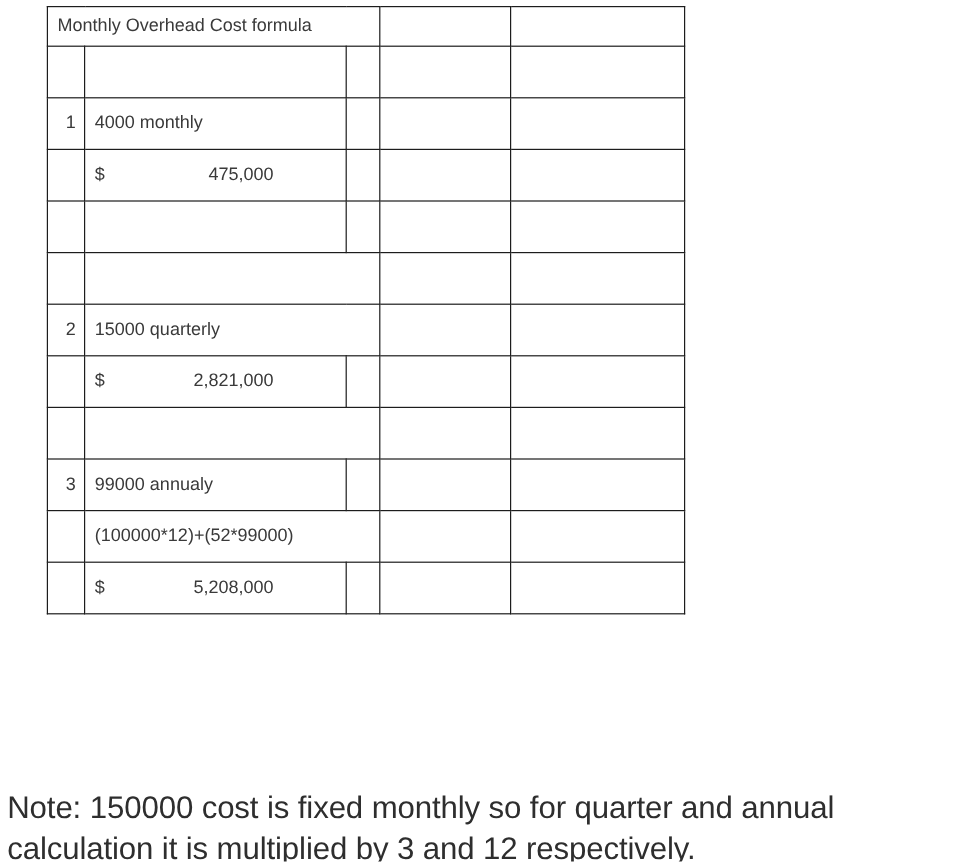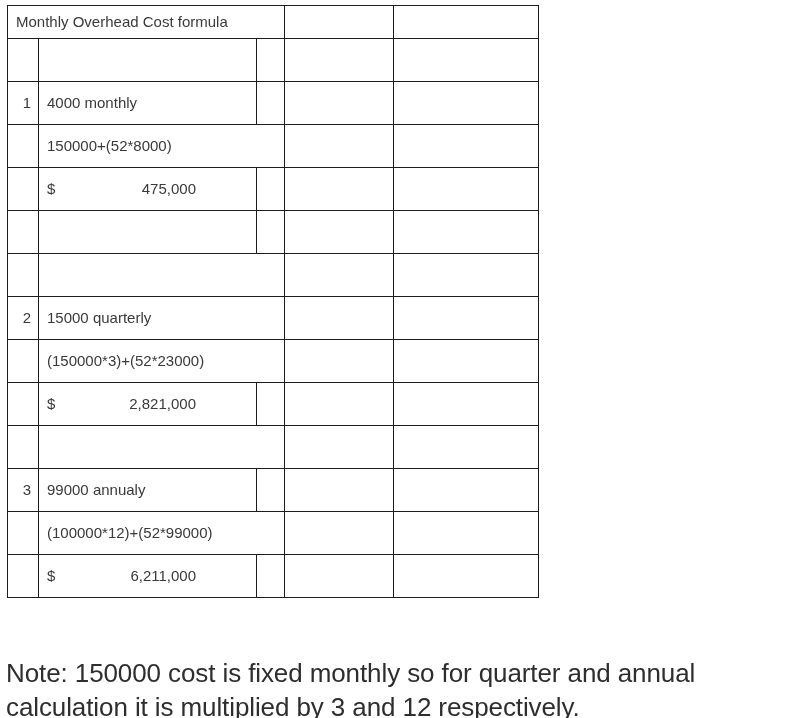--- a/index.html
+++ b/index.html
@@ -22,20 +22,21 @@
     position: absolute;
     left: 7px;
     top: 5px;
     width: 531px;
   }
 
   table.grid {
     border-collapse: collapse;
     table-layout: fixed;
     width: 531px;
+    margin-left: 32px;
   }
 
   table.grid td {
     border: 1.6px solid #1c1c1c;
     font-size: 15px;
     line-height: 1.25;
     color: #3a3a3a;
     padding: 0 0 0 8px;
     vertical-align: middle;
     height: 43px;
@@ -120,26 +121,20 @@
       </tr>
 
       <tr>
         <td class="idx">1</td>
         <td>4000 monthly</td>
         <td class="blank"></td>
         <td class="blank"></td>
         <td class="blank"></td>
       </tr>
 
-      <tr>
-        <td class="blank idx"></td>
-        <td colspan="2">150000+(52*8000)</td>
-        <td class="blank"></td>
-        <td class="blank"></td>
-      </tr>
 
       <tr>
         <td class="blank idx"></td>
         <td>
           <span class="money">
             <span class="cur">$</span>
             <span>475,000</span>
           </span>
         </td>
         <td class="blank"></td>
@@ -162,26 +157,20 @@
         <td class="blank"></td>
       </tr>
 
       <tr>
         <td class="idx">2</td>
         <td colspan="2">15000 quarterly</td>
         <td class="blank"></td>
         <td class="blank"></td>
       </tr>
 
-      <tr>
-        <td class="blank idx"></td>
-        <td colspan="2">(150000*3)+(52*23000)</td>
-        <td class="blank"></td>
-        <td class="blank"></td>
-      </tr>
 
       <tr>
         <td class="blank idx"></td>
         <td>
           <span class="money">
             <span class="cur">$</span>
             <span>2,821,000</span>
           </span>
         </td>
         <td class="blank"></td>
@@ -209,21 +198,21 @@
         <td colspan="2">(100000*12)+(52*99000)</td>
         <td class="blank"></td>
         <td class="blank"></td>
       </tr>
 
       <tr>
         <td class="blank idx"></td>
         <td>
           <span class="money">
             <span class="cur">$</span>
-            <span>6,211,000</span>
+            <span>5,208,000</span>
           </span>
         </td>
         <td class="blank"></td>
         <td class="blank"></td>
         <td class="blank"></td>
       </tr>
 
     </tbody>
   </table>
 </div>

